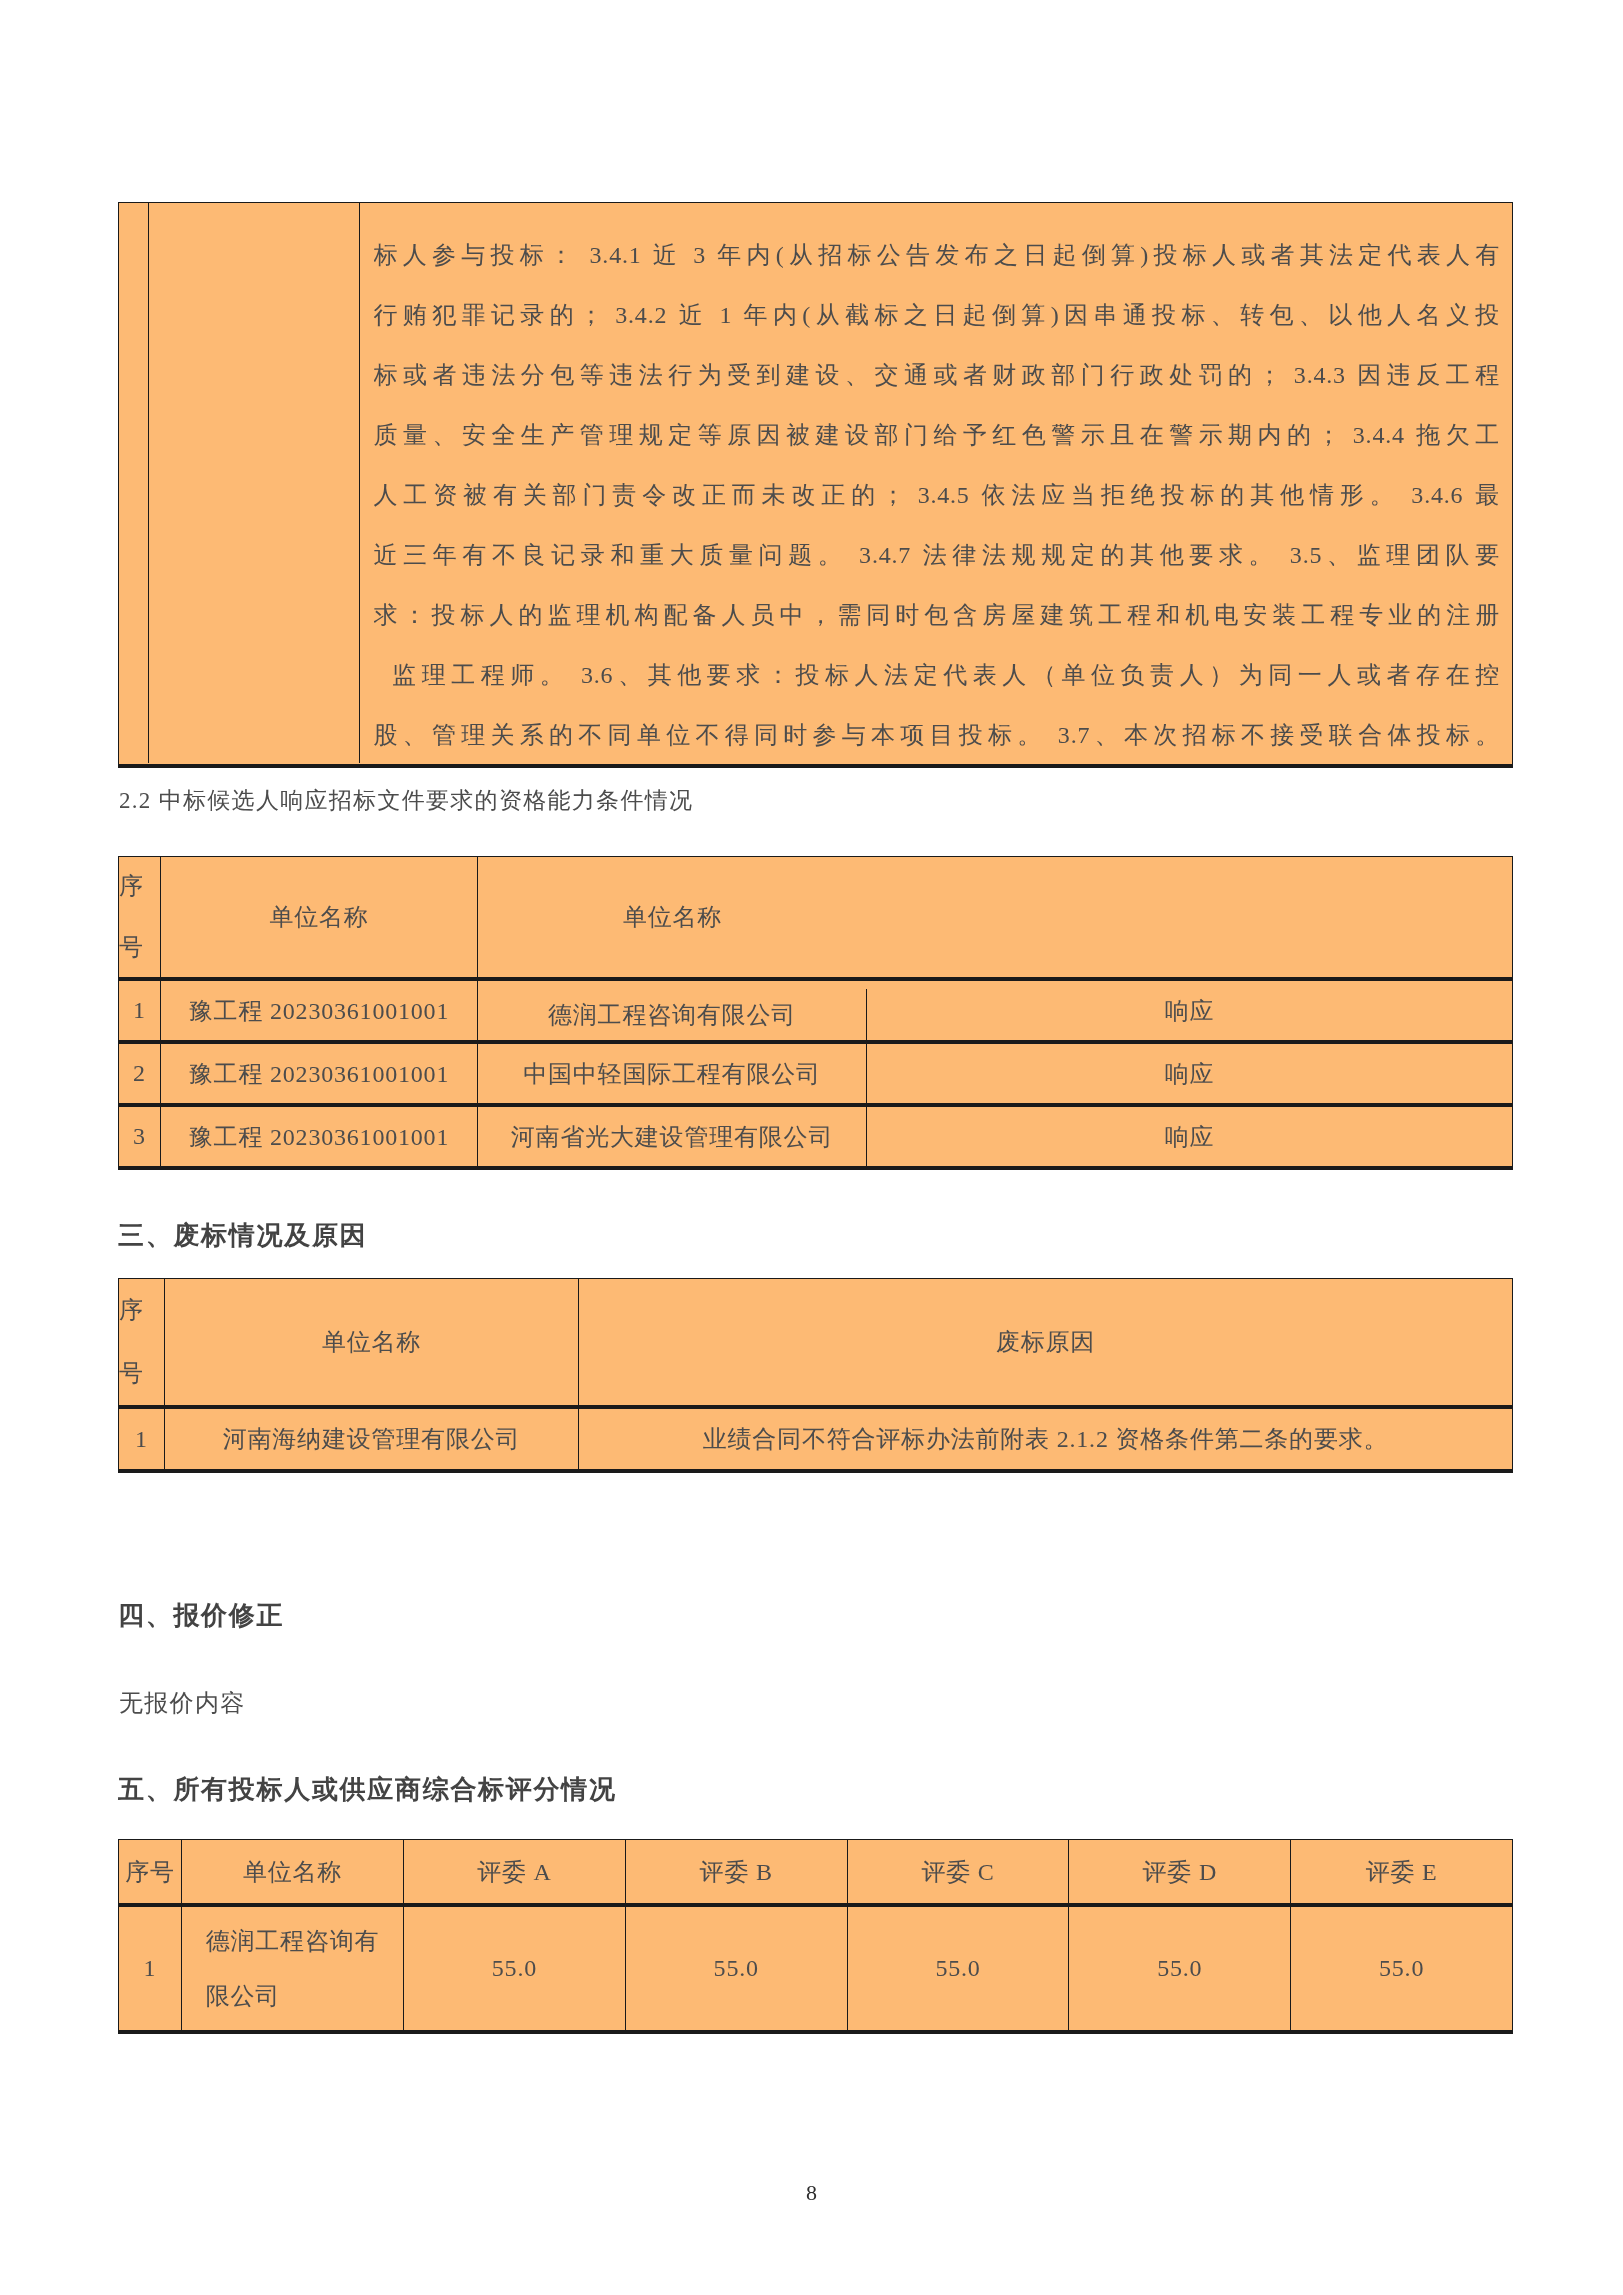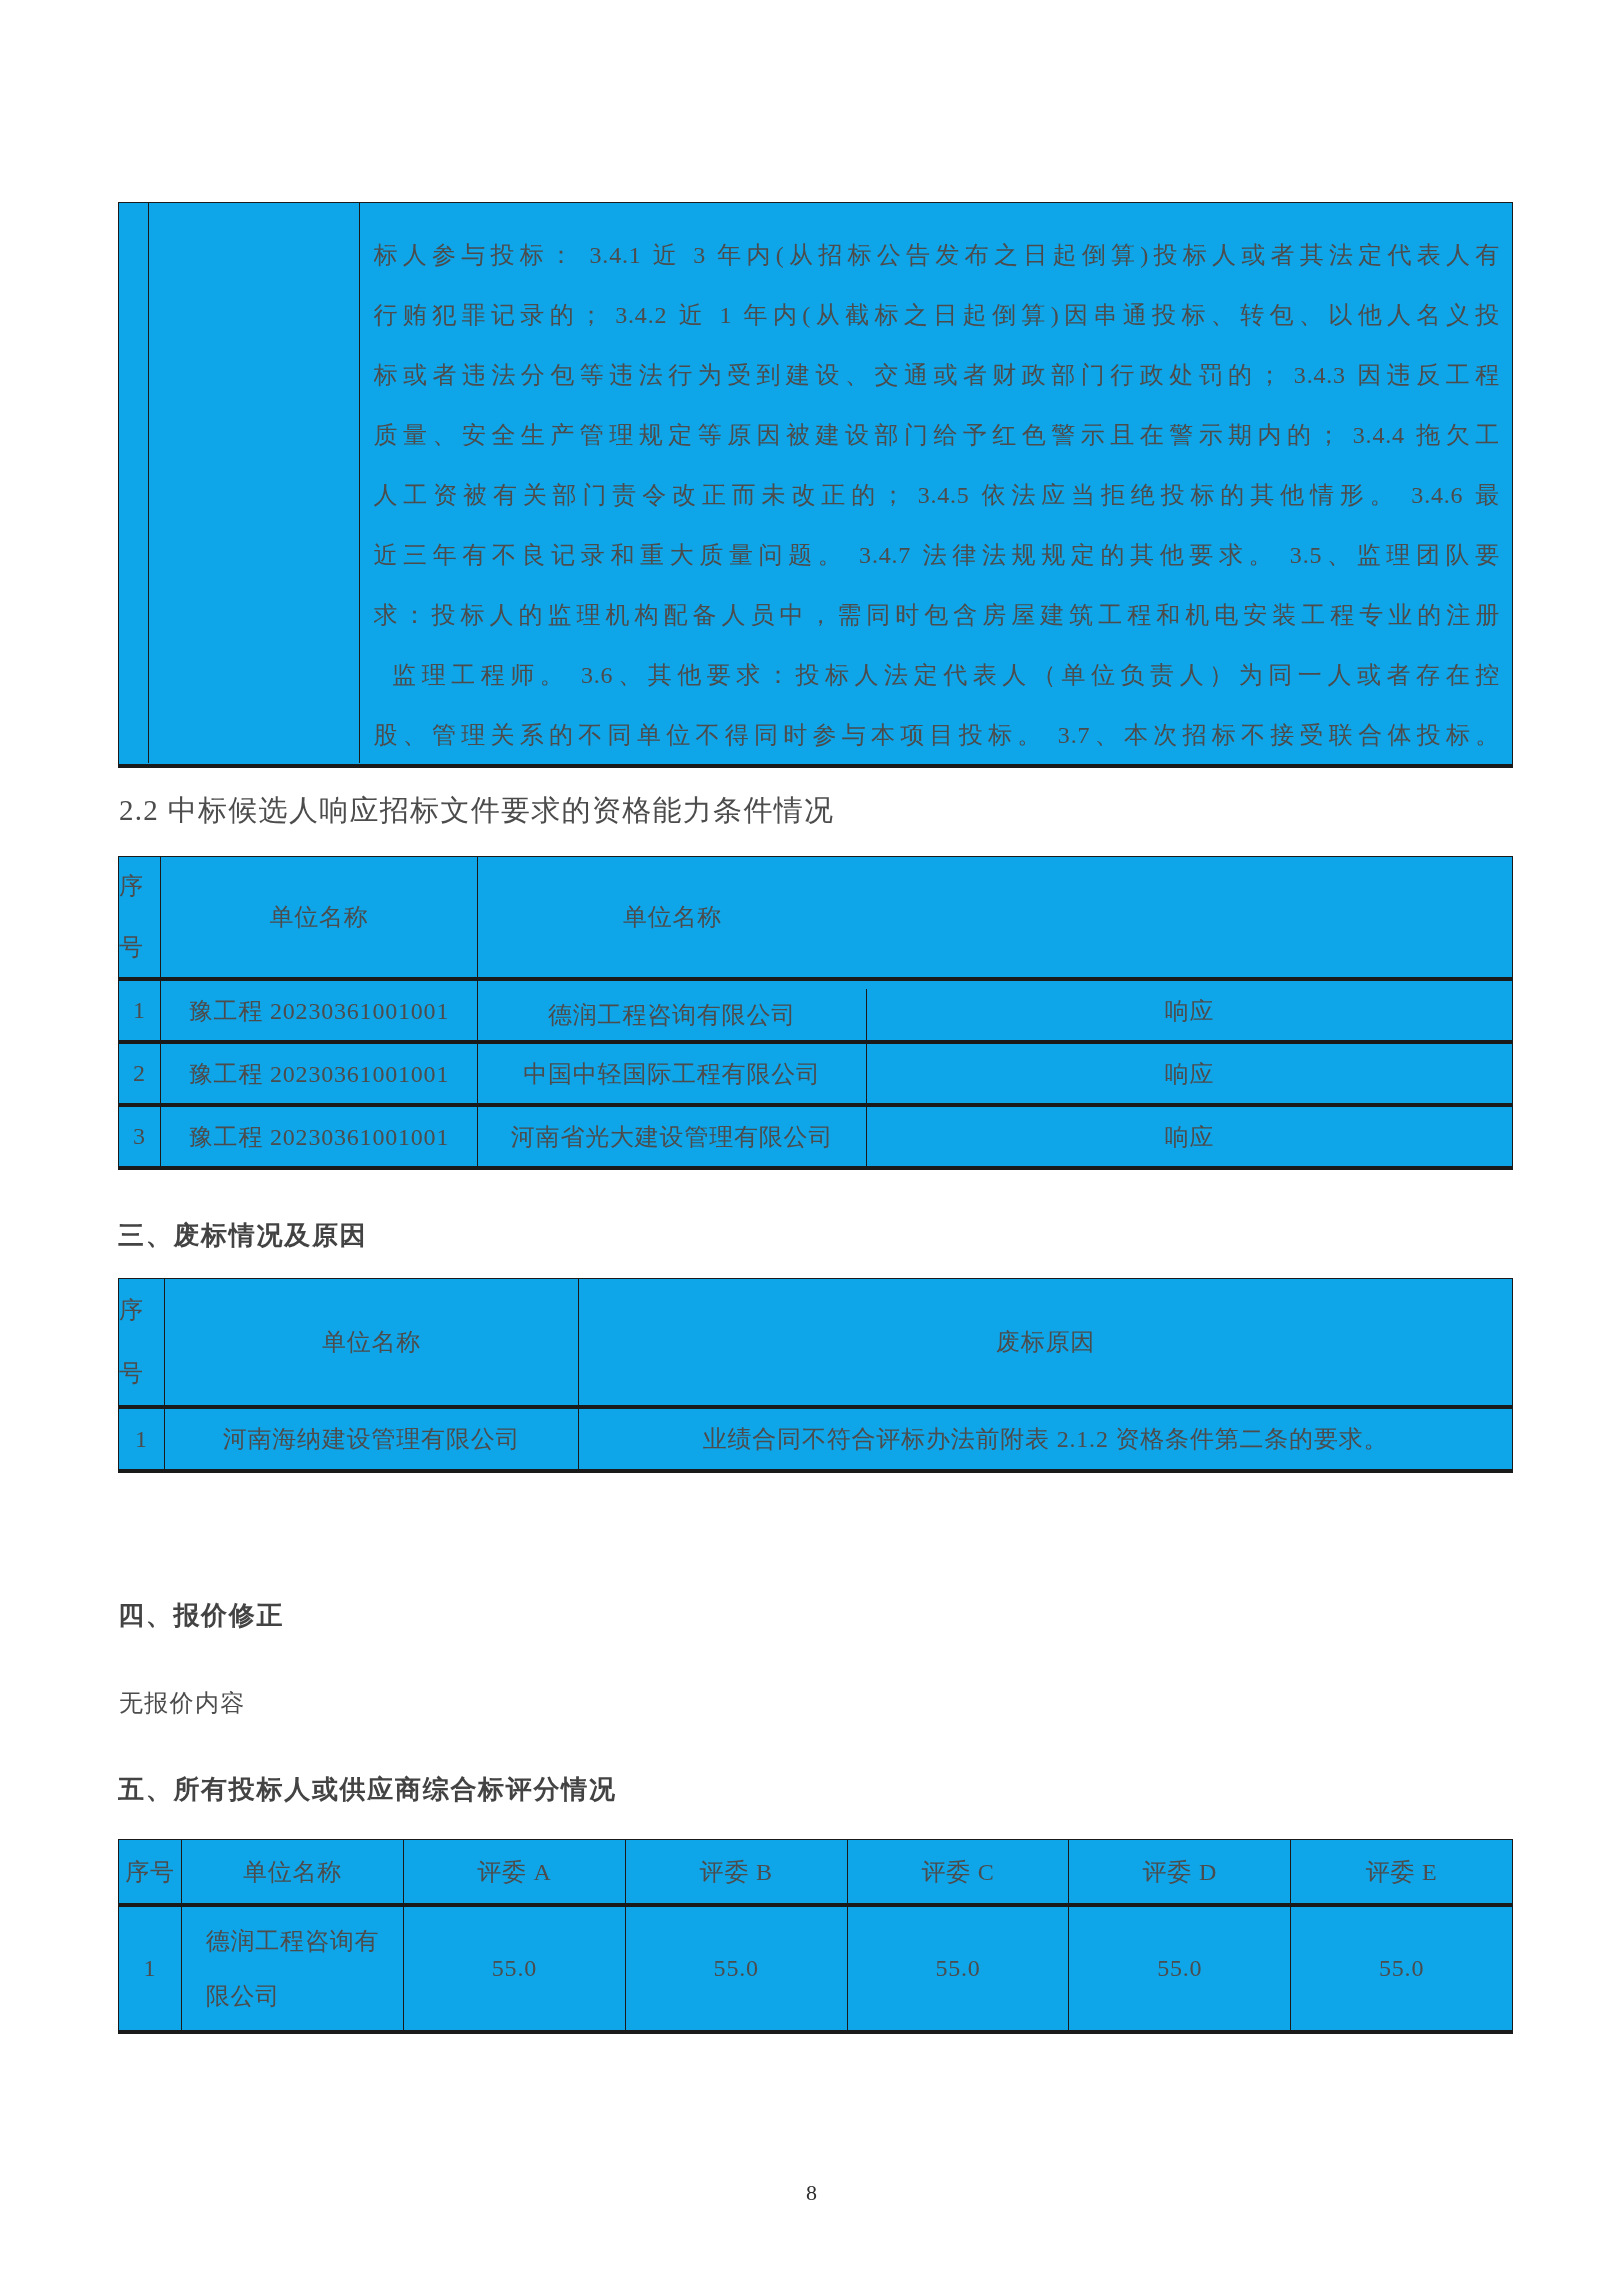--- a/index.html
+++ b/index.html
@@ -8,21 +8,21 @@
     background:#ffffff;
     position:relative;
     font-family:"Liberation Serif","DejaVu Serif",serif;
     color:#4c4c4c;
   }
 
   
   .tbl {
     position:absolute; left:118px; width:1395px;
     border:1.7px solid #1a1a1a; border-bottom-width:4.2px;
-    box-sizing:border-box; background:#0ea5e9;
+    box-sizing:border-box; background:#fdba74;
   }
   .tr { display:flex; box-sizing:border-box; width:100%; }
   .tr + .tr { border-top:4.2px solid #1a1a1a; }
   .td {
     box-sizing:border-box; border-right:1.7px solid #1a1a1a;
     display:flex; align-items:center; justify-content:center;
     font-size:24px; letter-spacing:0.8px;
     overflow:hidden; color:#4c4c4c;
   }
   .td:last-child { border-right:none; }
@@ -46,21 +46,21 @@
   .jline.indent { padding-left:18.6px; }
 
   
   .h-num {
     position:absolute; left:118px;
     font-size:26px; font-weight:bold; color:#434343; letter-spacing:1.7px;
     white-space:nowrap;
   }
   .sub-label {
     position:absolute; left:119px;
-    font-size:29px; color:#4c4c4c; letter-spacing:1.3px; white-space:nowrap;margin-top:6px;
+    font-size:23px; color:#4c4c4c; letter-spacing:1.3px; white-space:nowrap;
   }
   .plain-note {
     position:absolute; left:119px;
     font-size:24px; color:#4c4c4c; letter-spacing:1.3px; white-space:nowrap;
   }
   .two-line { line-height:55px; }
   .page-num {
     position:absolute; left:0; width:1623px; top:2180px;
     text-align:center; font-size:22px; color:#2e2e2e;
   }

